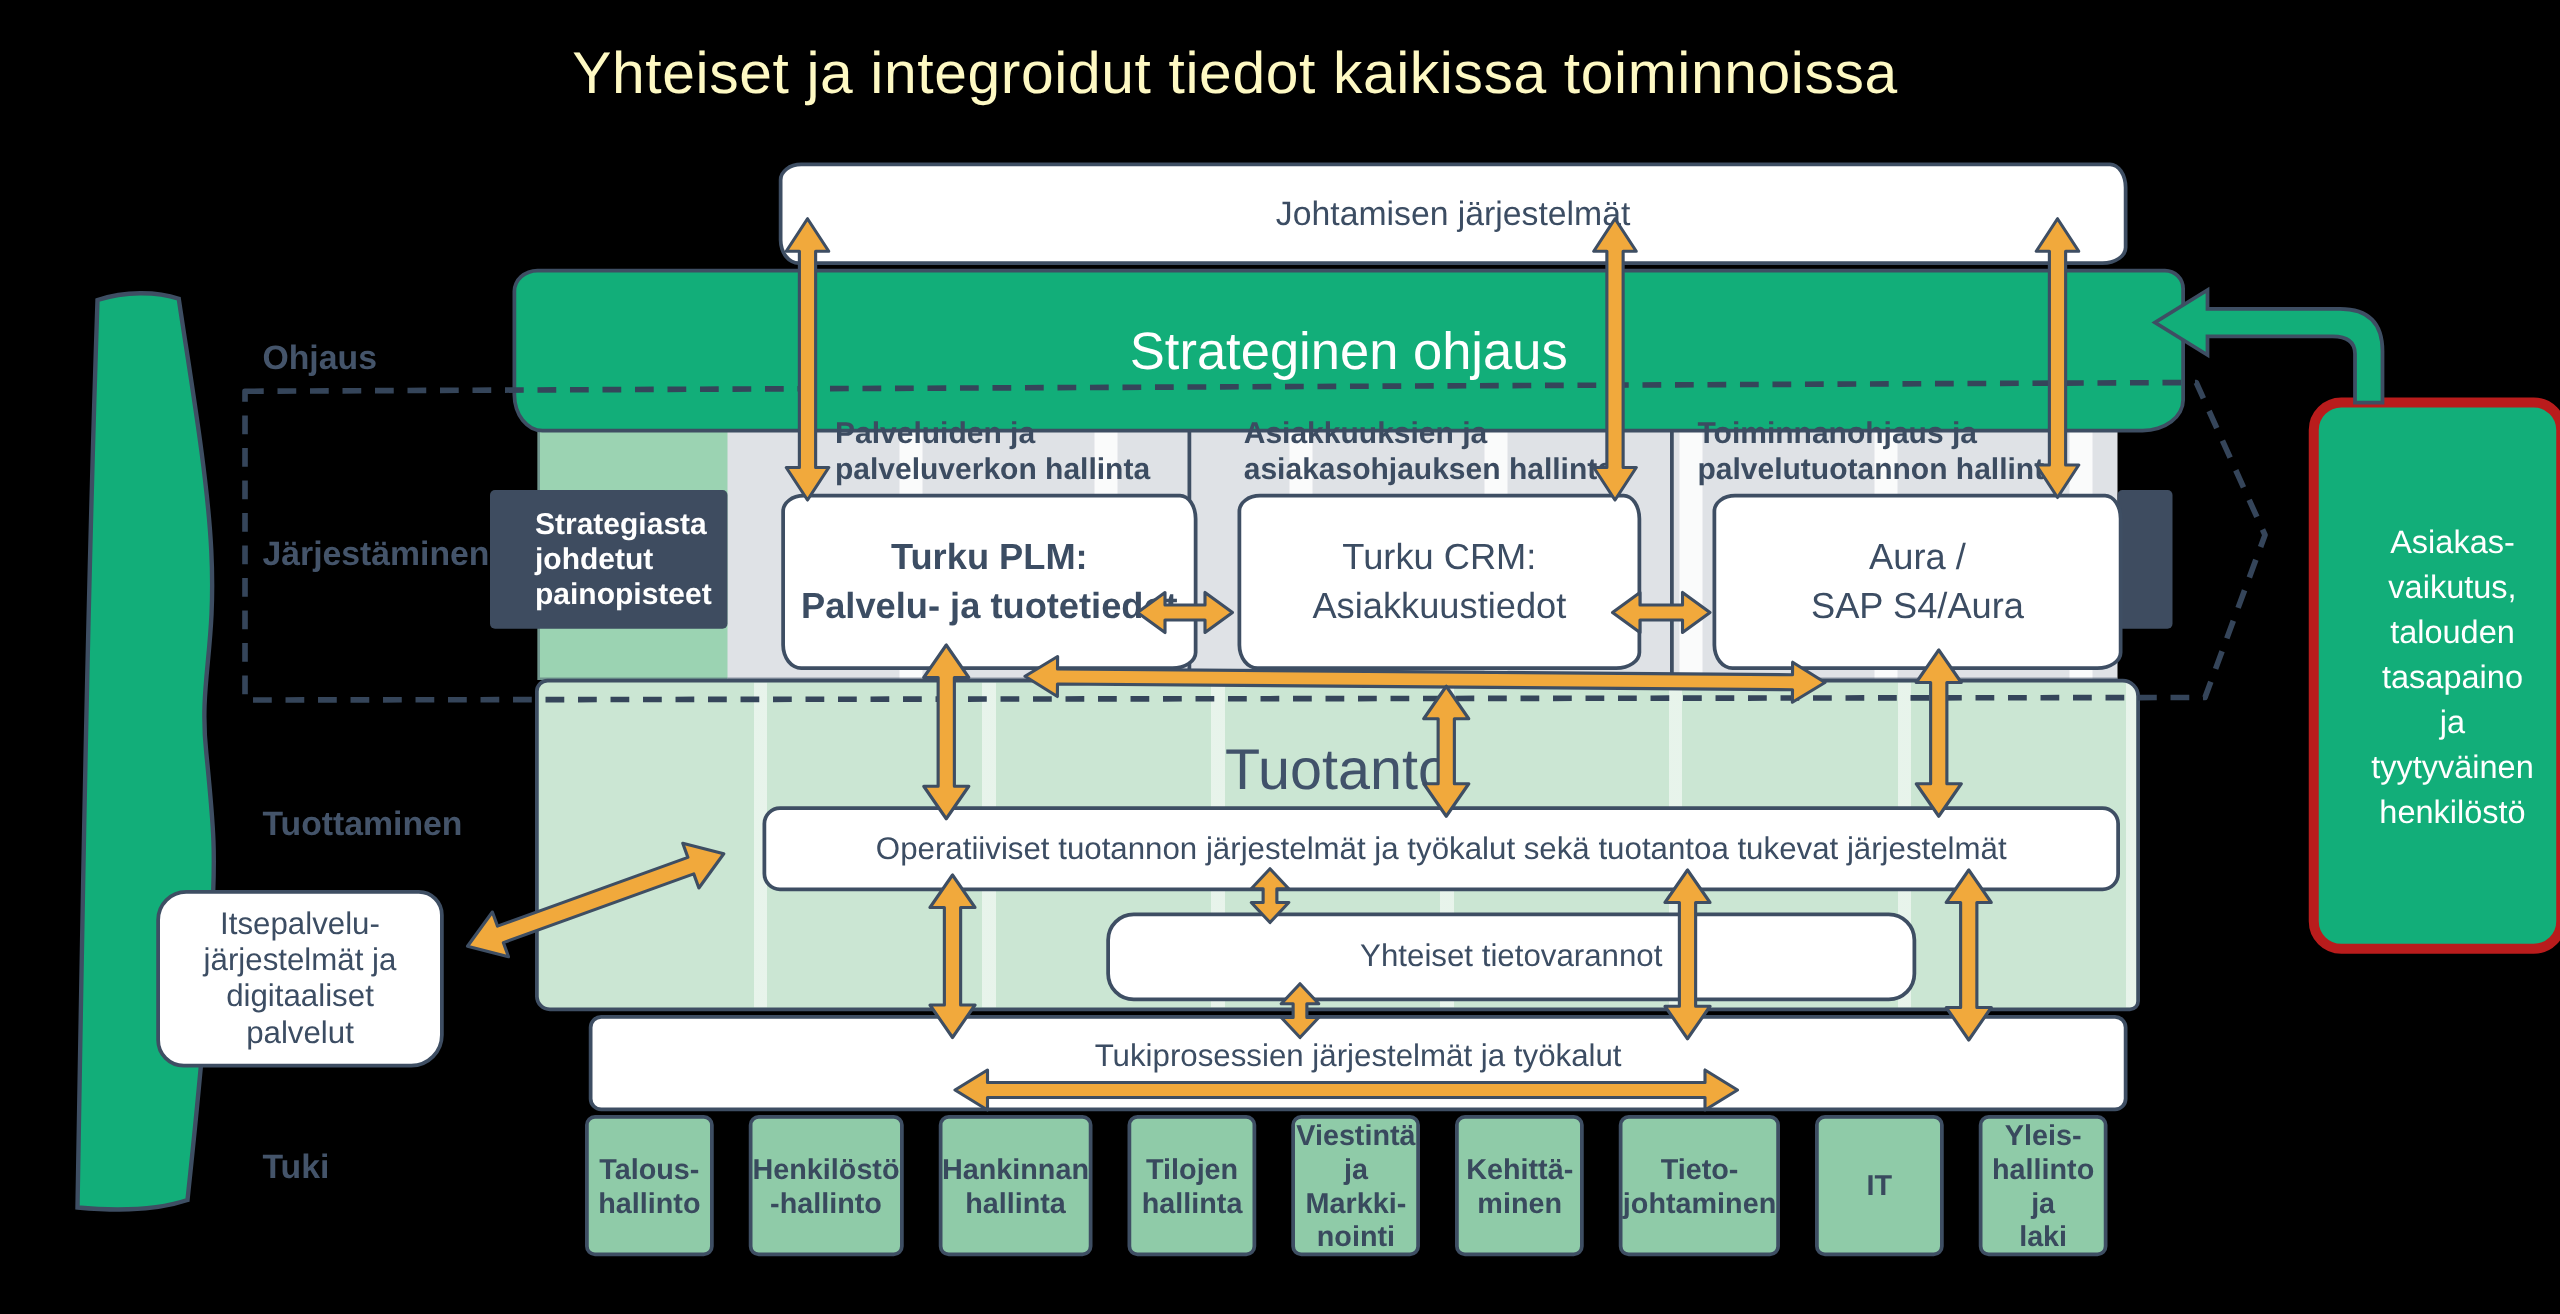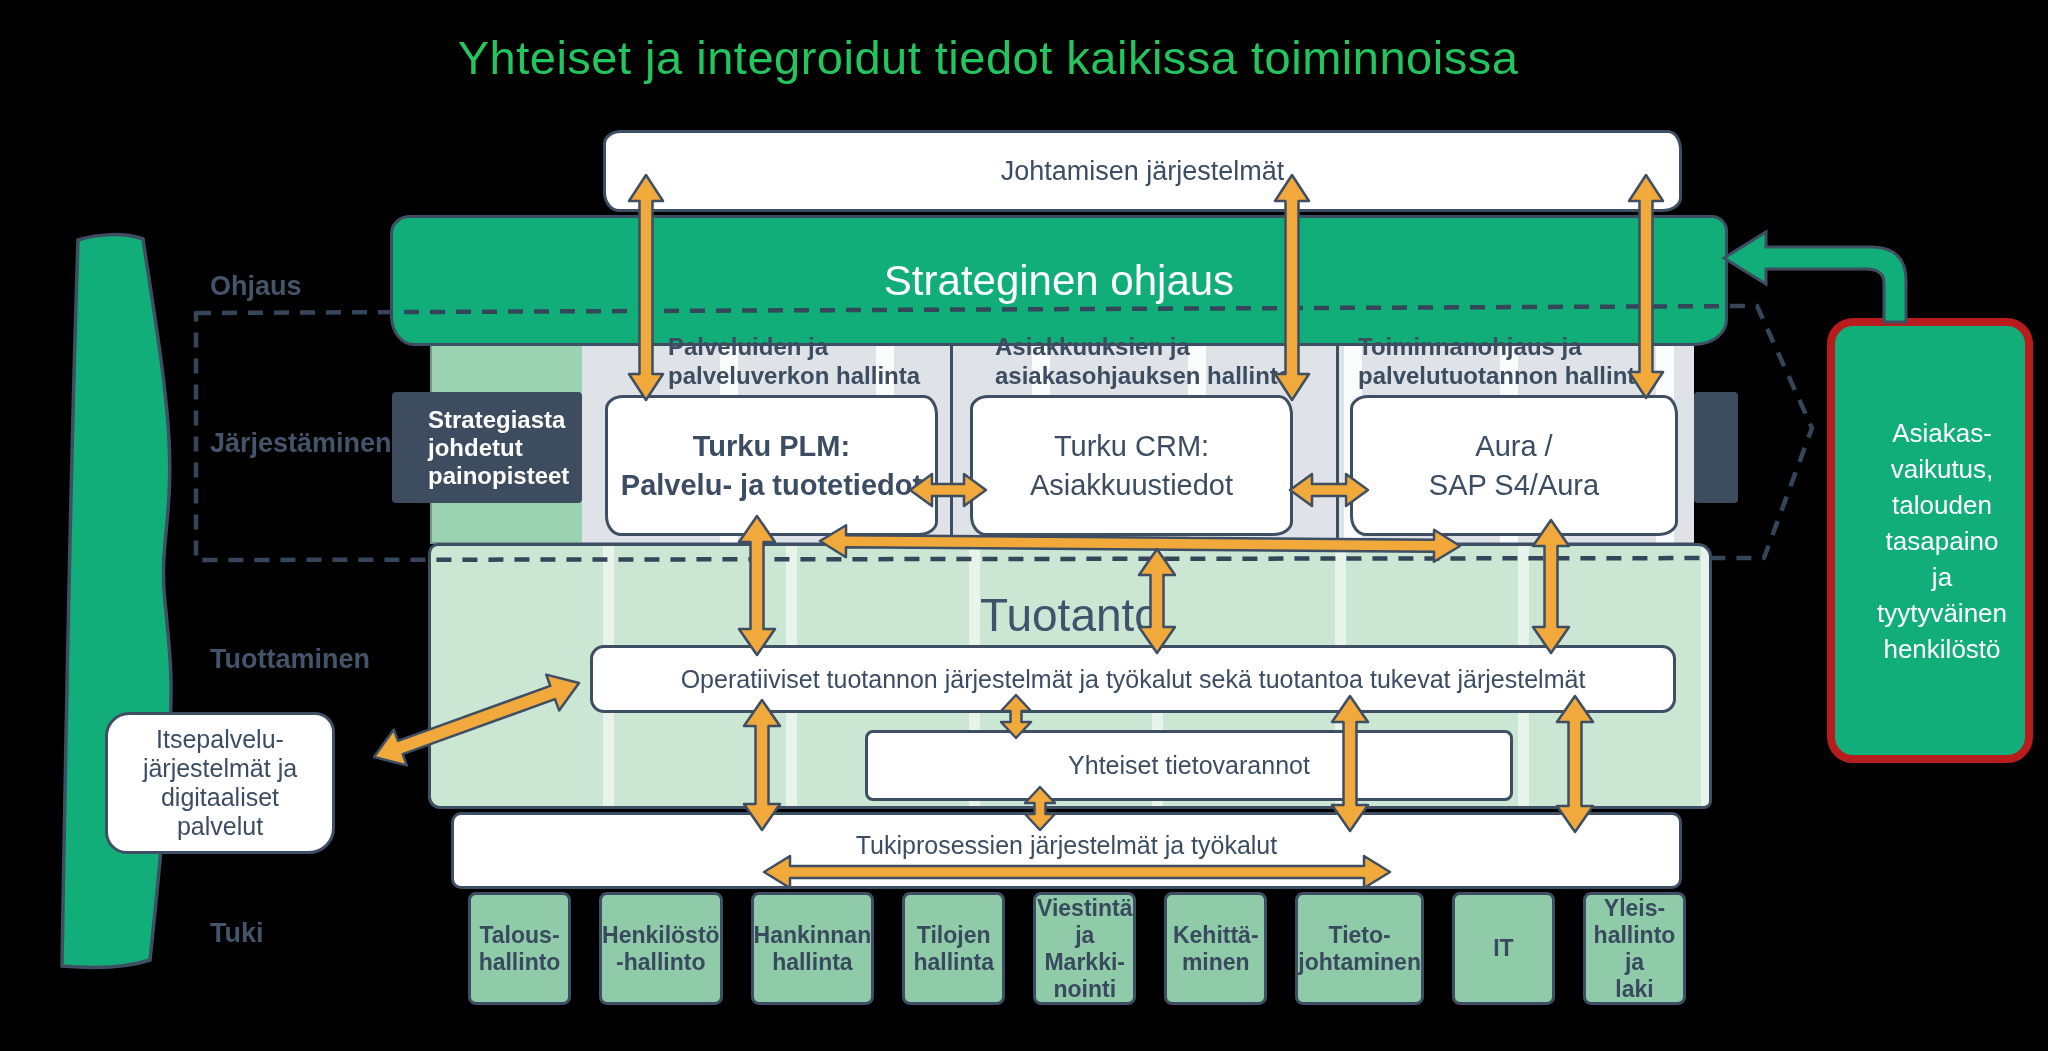--- a/index.html
+++ b/index.html
@@ -1,24 +1,24 @@
 <!DOCTYPE html>
 <html><head>
 <meta charset="utf-8">
 <style>
   html,body{margin:0;padding:0;background:#000;}
   #stage{position:relative;width:2048px;height:1051px;background:#000;overflow:hidden;
          font-family:"Liberation Sans", sans-serif;color:#3C4D63;}
   .abs{position:absolute;}
   .pre{white-space:pre-line;}
-  .ctr{display:flex;align-items:center;justify-content:center;text-align:center;}
+  .ctr{display:flex;align-items:center;justify-content:center;text-align:center;margin-left:20px;}
   .sketch{background:#fff;border:3.5px solid #3E4E63;
           border-radius:18px 14px 20px 16px / 14px 20px 14px 20px;}
   #title{left:0;top:30px;width:1976px;text-align:center;font-size:47px;
-         letter-spacing:.5px;color:#22c55e;}
+         letter-spacing:.5px;color:#fef9c3;}
   #mgmt-box{left:603px;top:130px;width:1073px;height:76px;font-size:27px;}
   #strategic-band{left:390px;top:215px;width:1332px;height:125px;background:#12AE79;
          border:3px solid #3E4E63;border-radius:20px 16px 34px 24px / 18px 16px 26px 30px;
          color:#fff;font-size:42px;}
   .row-label{font-weight:bold;font-size:27px;color:#44546A;}
   
   #green-col{left:430px;top:323px;width:152px;height:217px;background:#9BD3B2;
          border:2px solid rgba(62,78,99,.45);}
   #gray-panel{left:582px;top:323px;width:1112px;height:217px;background:#DFE2E6;
          background-image:repeating-linear-gradient(90deg,rgba(255,255,255,0) 0 138px,
@@ -31,21 +31,21 @@
          box-sizing:border-box;}
   #dark-right{left:1694px;top:392px;width:44px;height:111px;}
   .col-header{top:332px;font-weight:bold;font-size:24px;line-height:29px;color:#3C4C61;}
   .sys-box{top:395px;height:135px;font-size:29px;line-height:39px;}
   #prod-band{left:428px;top:543px;width:1284px;height:266px;background:#CBE6D3;
          background-image:repeating-linear-gradient(90deg,rgba(255,255,255,0) 0 172px,
            rgba(255,255,255,.55) 172px 183px);
          border:3px solid #3E4E63;border-radius:10px 14px 8px 12px;box-sizing:border-box;}
   #prod-label{left:428px;top:588px;width:1284px;text-align:center;font-size:46px;color:#41526A;}
   #op-box{left:590px;top:645px;width:1080px;height:62px;font-size:25px;border-radius:14px;}
-  #pools-box{left:865px;top:730px;width:642px;height:65px;font-size:25px;border-radius:8px;}
+  #pools-box{left:865px;top:730px;width:642px;height:65px;font-size:25px;border-radius:22px;}
   #supportsys-box{left:451px;top:812px;width:1231px;height:77px;font-size:25px;
          align-items:flex-start;padding-top:16px;box-sizing:border-box;border-radius:10px;}
   #selfservice-box{left:105px;top:712px;width:224px;height:136px;font-size:25px;
          line-height:29px;border-radius:24px 20px 26px 22px;}
   #outcome-box{left:1827px;top:318px;width:166px;height:429px;background:#12AE79;
          border:8px solid #b91c1c;border-radius:26px;color:#fff;font-size:26px;line-height:36px;padding-left:24px;}
   #blob-label{left:52px;top:548px;width:136px;color:#fff;font-size:25px;line-height:26px;
          text-align:center;}
   #support-row{left:468px;top:892px;width:1218px;height:113px;display:flex;gap:28px;}
   .support-box{flex:1;background:#8FCBA8;border:3px solid #3E4E63;border-radius:8px;

